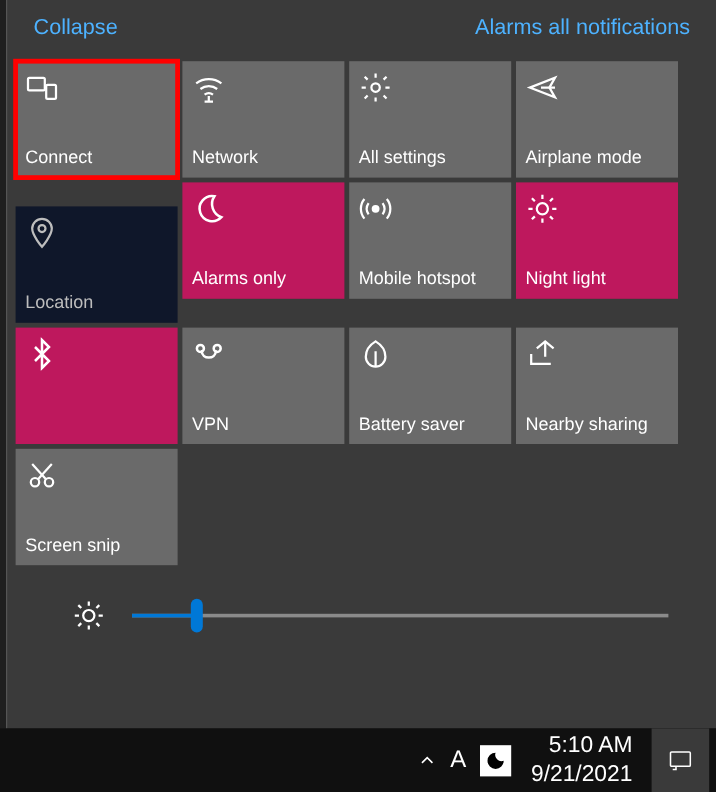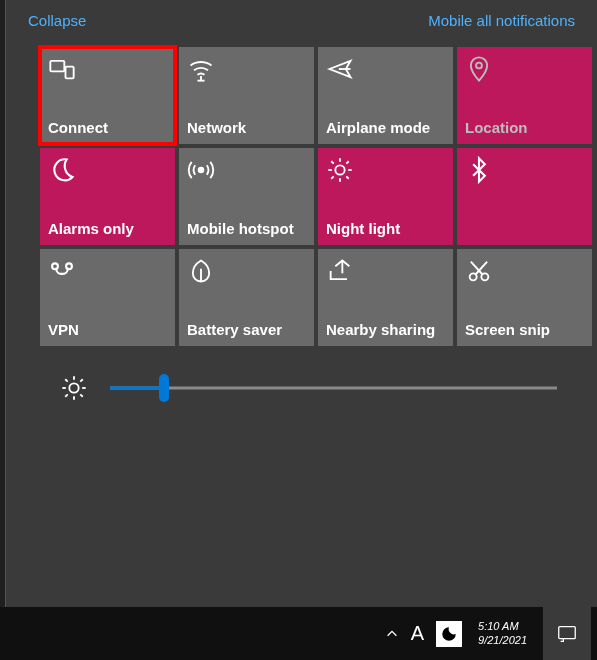--- a/index.html
+++ b/index.html
@@ -19,41 +19,40 @@
     left: 5px;
     top: 0;
     right: 0;
     bottom: 53px;
     padding-top: 6px;
   }
   .header {
     display: flex;
     justify-content: space-between;
     padding: 6px 22px 14px 22px;
-    font-size: 15px;
+    font-size: 18px;
   }
   .header a { color: #4db2ff; cursor: pointer; }
   .tiles {
     display: grid;
     grid-template-columns: repeat(4, 135px);
     gap: 4px;
-    padding: 4px 0 0 34px;
-    font-weight: bold;
+    padding: 4px 0 0 7px;
   }
   .tile {
     height: 97px;
     background: #6a6a6a;
     position: relative;
     padding: 8px;
     cursor: pointer;
     display: flex;
     flex-direction: column;
     justify-content: space-between;
   }
-  .tile.dim { background: #be185d; color: #bdbdbd; }
+  .tile.dim { background: #0f172a; color: #bdbdbd; margin-top: 20px; }
   .tile.on  { background: #be185d; }
   .tile .icon { width: 28px; height: 28px; font-size: 22px; color: #fff; }
   .tile.dim .icon { color: #bdbdbd; }
   .tile .label { font-size: 15px; white-space: nowrap; }
   .highlight { outline: 4px solid #ff0000; outline-offset: -2px; }
   .brightness {
     display: flex;
     align-items: center;
     gap: 22px;
     padding: 28px 40px 0 54px;
@@ -102,59 +101,66 @@
   .tray { display: flex; align-items: center; gap: 12px; }
   .tray-item { color: #fff; font-size: 17px; display: flex; align-items: center; justify-content: center; cursor: pointer; }
   .chev { font-size: 14px; }
   .ime {
     width: 26px; height: 26px;
     background: #fff; color: #000;
     font-size: 18px; font-weight: 600;
     display: flex; align-items: center; justify-content: center;
   }
   .clock {
-    font-size: 11px;
+    text-align: right;
+    font-size: 19px;
     line-height: 1.25;
     padding: 0 4px;
     cursor: pointer;
-    font-style: italic;
   }
   .action-ctr {
     width: 48px; height: 53px;
     background: #3a3a3a;
     display: flex; align-items: center; justify-content: center;
     cursor: pointer;
   }
 </style>
 </head>
 <body>
 
 <div class="panel">
   <div class="header">
     <a>Collapse</a>
-    <a>Mobile all notifications</a>
+    <a>Alarms all notifications</a>
   </div>
 
   <div class="tiles" id="tiles">
       <div class="tile highlight">
         <span class="icon"><svg viewBox="0 0 24 24" fill="none" stroke="currentColor" stroke-width="1.6">
             <rect x="2" y="5" width="12" height="9" rx="1"></rect>
             <rect x="15" y="10" width="7" height="10" rx="1"></rect>
           </svg></span>
         <span class="label">Connect</span>
       </div>
       <div class="tile">
         <span class="icon"><svg viewBox="0 0 24 24" fill="none" stroke="currentColor" stroke-width="1.6">
             <path d="M3 9a15 15 0 0 1 18 0"></path>
             <path d="M6 13a10 10 0 0 1 12 0"></path>
             <path d="M9 17a5 5 0 0 1 6 0"></path>
             <line x1="12" y1="18" x2="12" y2="22"></line>
             <line x1="9" y1="22" x2="15" y2="22"></line>
           </svg></span>
         <span class="label">Network</span>
+      </div>
+      <div class="tile">
+        <span class="icon"><svg viewBox="0 0 24 24" fill="none" stroke="currentColor" stroke-width="1.6">
+            <circle cx="12" cy="12" r="3"></circle>
+            <path d="M12 2v3M12 19v3M4.2 4.2l2.1 2.1M17.7 17.7l2.1 2.1M2 12h3M19 12h3M4.2 19.8l2.1-2.1M17.7 6.3l2.1-2.1"></path>
+          </svg></span>
+        <span class="label">All settings</span>
       </div>
       <div class="tile">
         <span class="icon"><svg viewBox="0 0 24 24" fill="none" stroke="currentColor" stroke-width="1.6">
             <path d="M3 12l18-7-4 7 4 7-18-7z"></path>
             <line x1="11" y1="12" x2="21" y2="12"></line>
           </svg></span>
         <span class="label">Airplane mode</span>
       </div>
       <div class="tile dim">
         <span class="icon"><svg viewBox="0 0 24 24" fill="none" stroke="currentColor" stroke-width="1.6">

